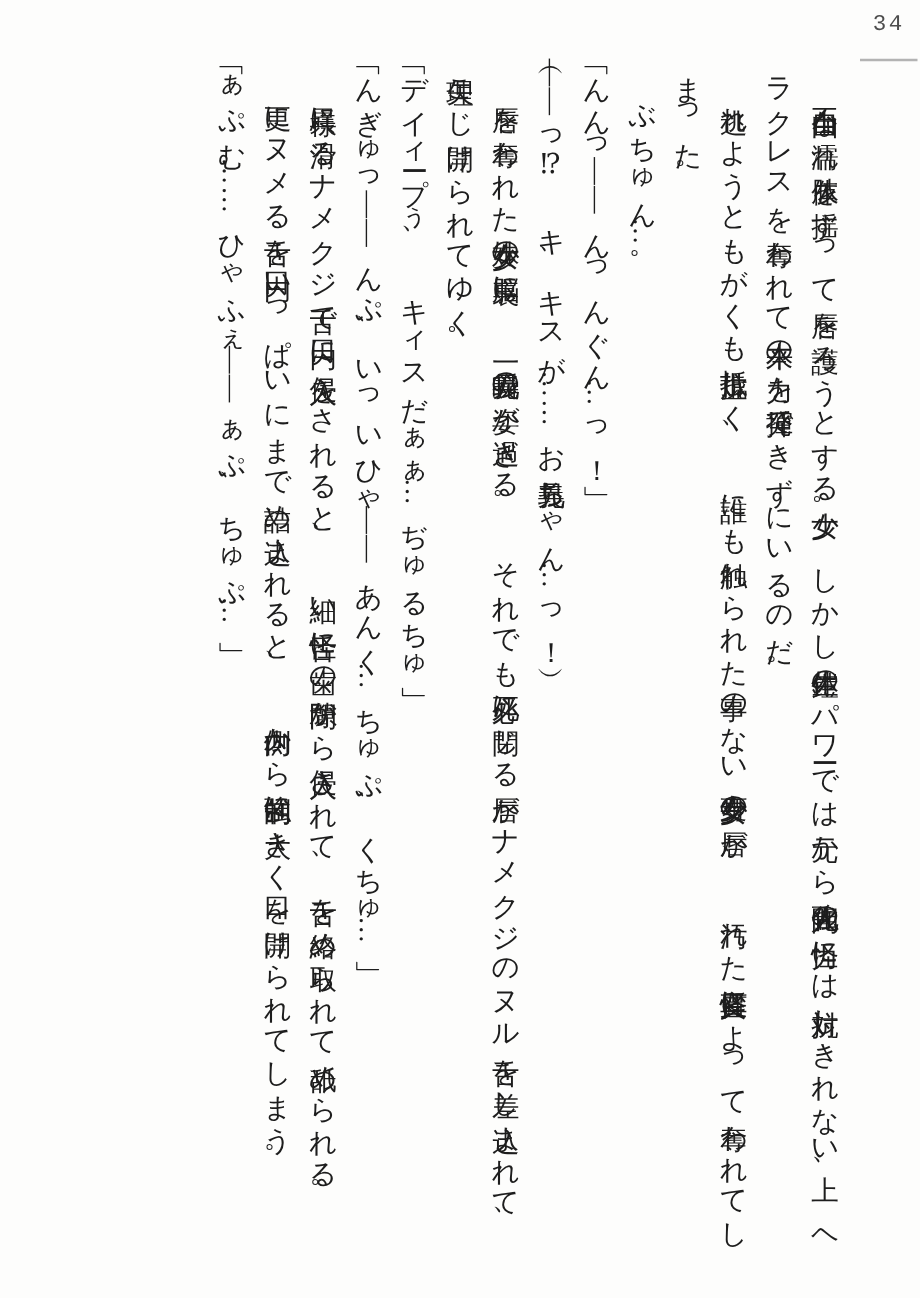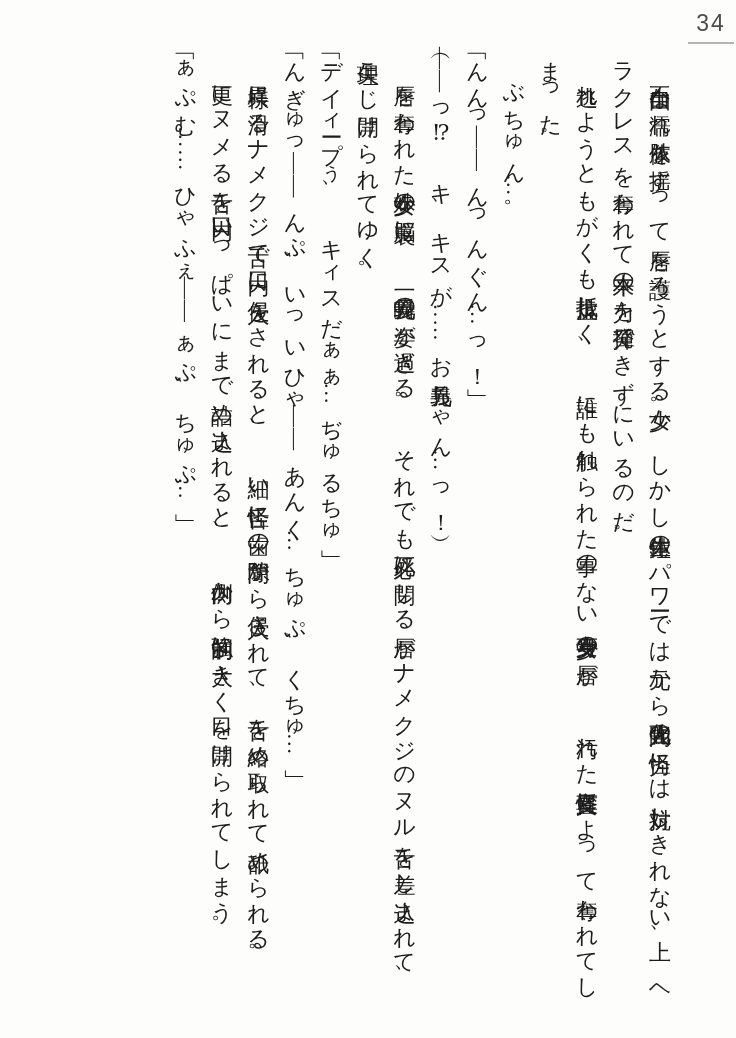--- a/index.html
+++ b/index.html
@@ -15,25 +15,25 @@
     background: #fdfdfc;
     overflow: hidden;
     font-family: "Liberation Serif", "DejaVu Serif", serif;
   }
   .pagenum {
     position: absolute;
     top: 10px;
     right: 2px;
     width: 46px;
     text-align: center;
-    font-family: Liberation Sans, sans-serif;
-    font-size: 23px;
+    font-family: Liberation Mono, monospace;
+    font-size: 18px;
     letter-spacing: 2px;
     color: #4d4d4d;
-    padding-bottom: 5px;
+    padding-bottom: 17px;
     border-bottom: 2px solid #b3b3b3;
   }
   .textblock {
     position: absolute;
     top: 46px;
     right: 58px;
     width: 622px;
     height: 966px;
     writing-mode: vertical-rl;
     -webkit-writing-mode: vertical-rl;

